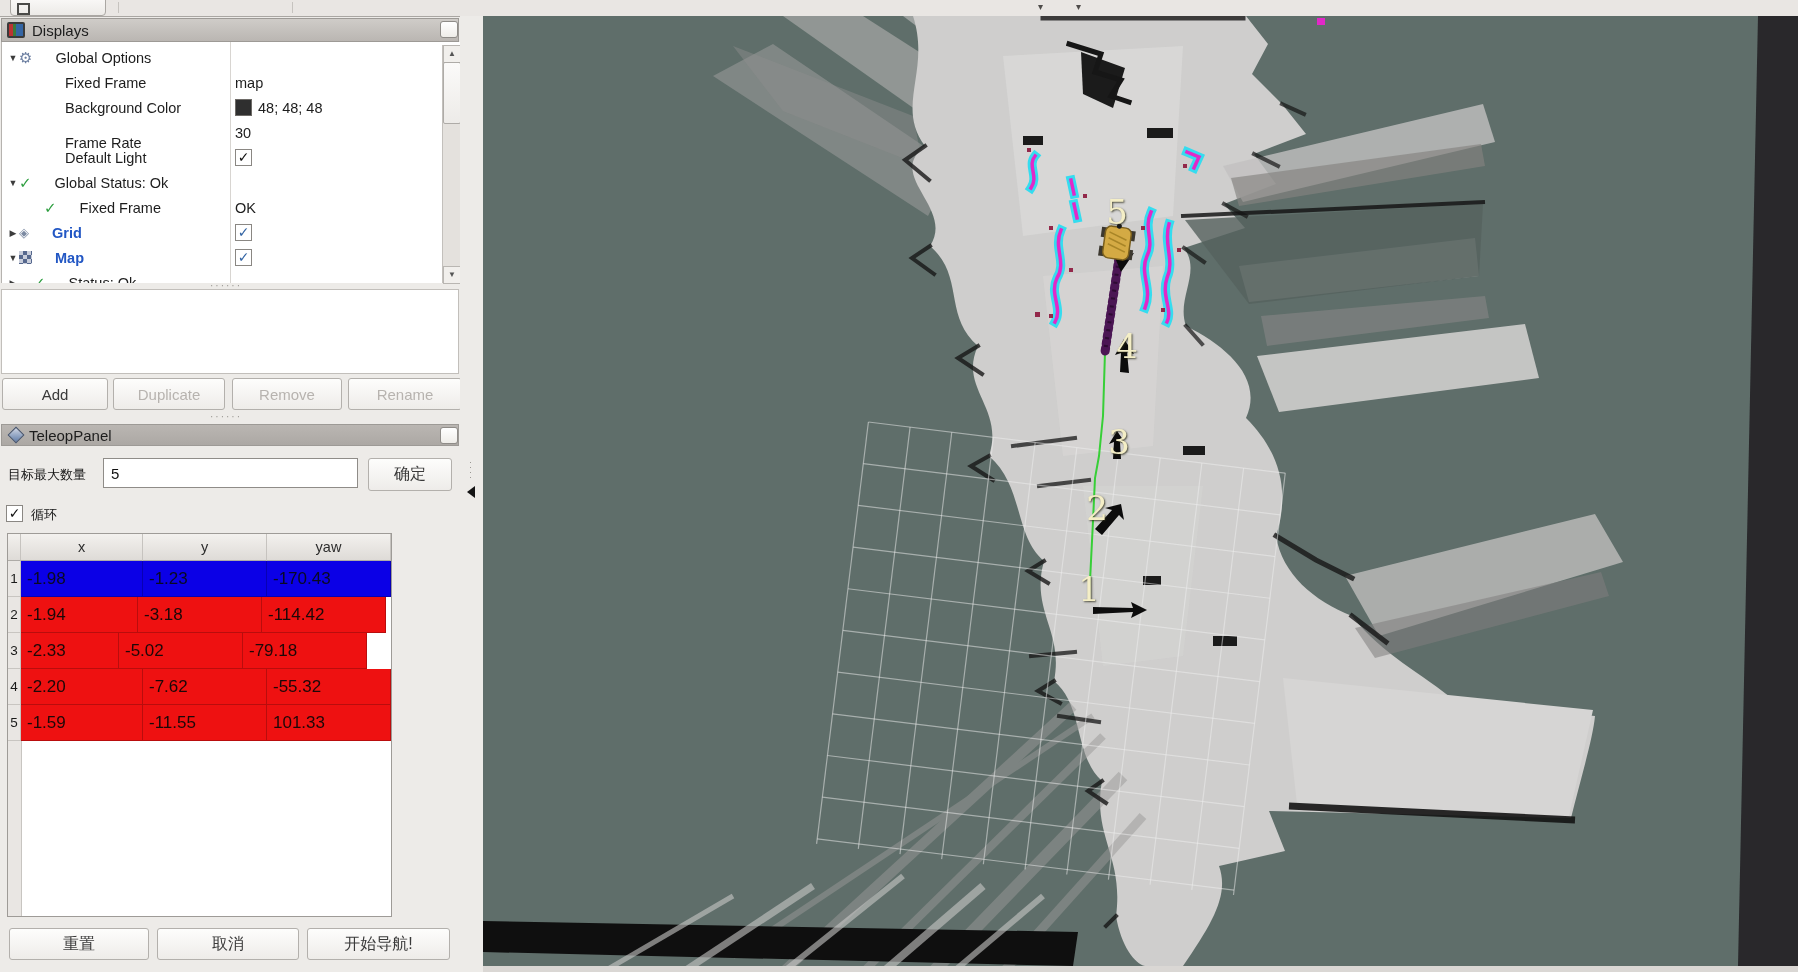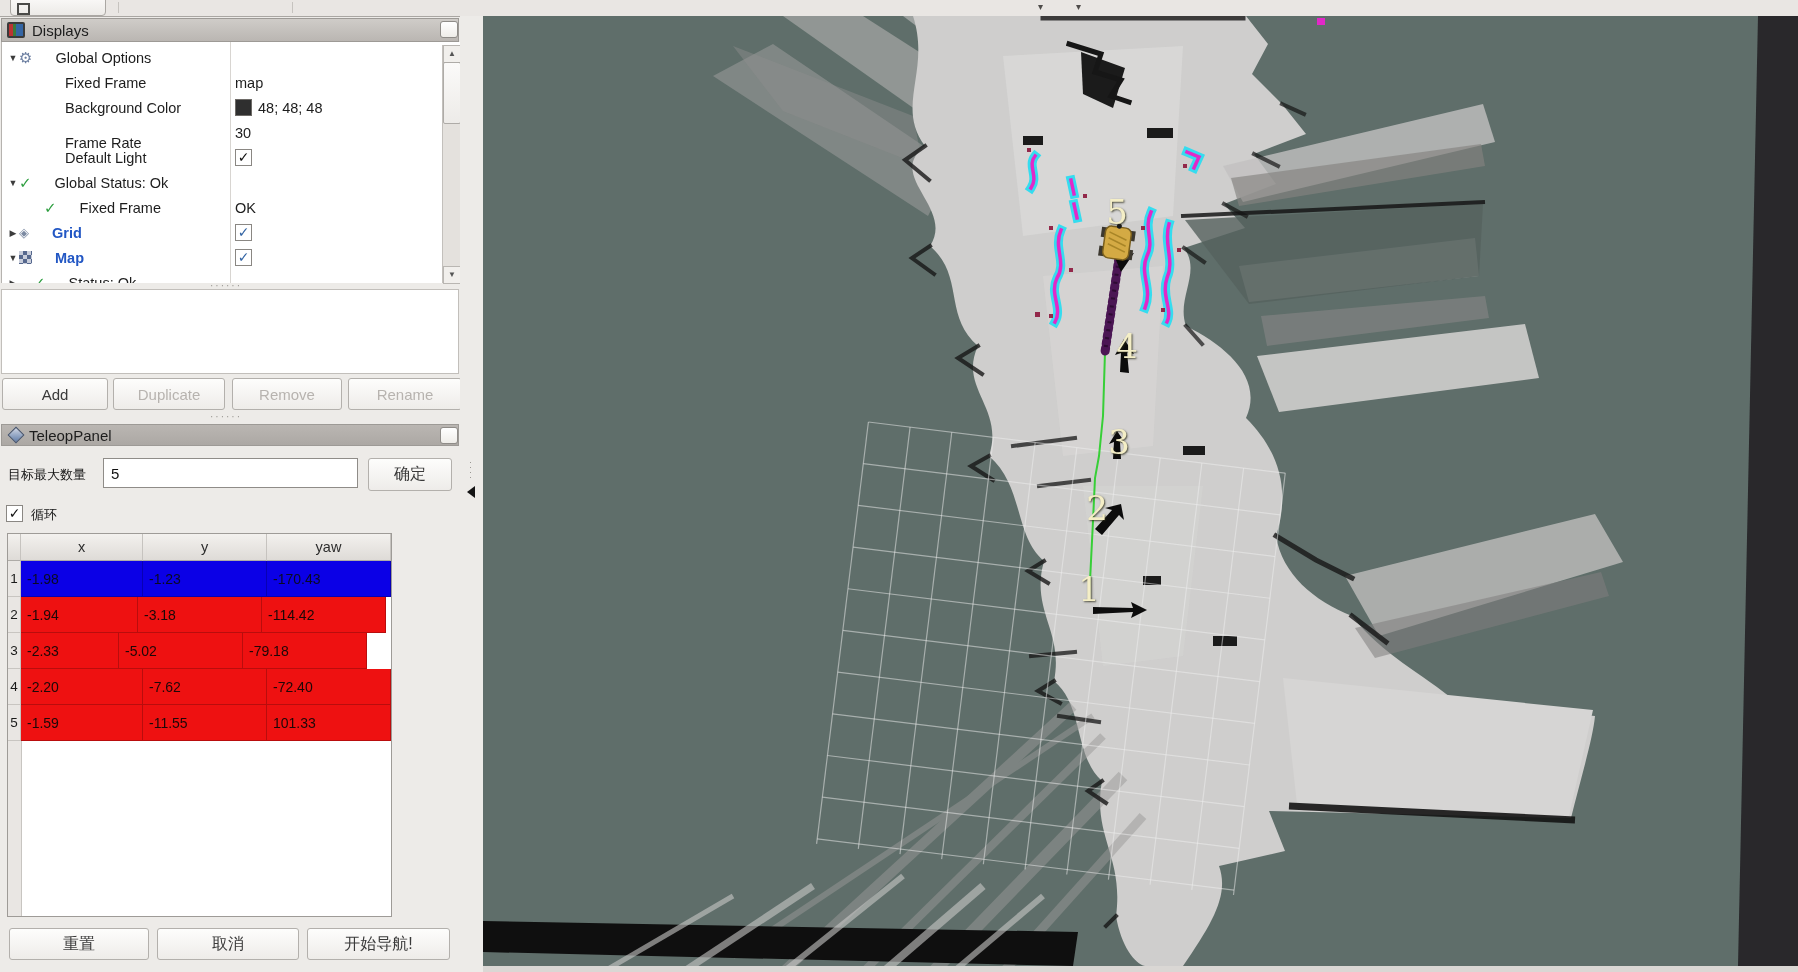--- a/index.html
+++ b/index.html
@@ -63,21 +63,21 @@
   #loop-cbx{left:6px;top:505px;}
   
   #wp-table{left:7px;top:533px;width:385px;height:384px;background:#fff;border:1px solid #9e9b97;box-sizing:border-box;}
   #wp-table .gutter-strip{position:absolute;left:0;top:0;width:13px;height:100%;background:#e9e6e3;border-right:1px solid #c8c5c1;}
   .th-row{position:absolute;left:0;top:0;height:27px;width:100%;display:flex;}
   .th-cell{background:linear-gradient(#f3f1ee,#dedbd7);border-right:1px solid #c6c3bf;border-bottom:1px solid #aeaba7;
       font-size:14.5px;color:#2c2c2c;display:flex;align-items:center;justify-content:center;box-sizing:border-box;}
   .t-row{position:absolute;left:0;height:36px;width:100%;display:flex;}
   .t-idx{width:13px;background:#e9e6e3;border-right:1px solid #c8c5c1;border-bottom:1px solid #c8c5c1;
       font-size:13.5px;color:#1a1a1a;display:flex;align-items:center;justify-content:center;box-sizing:border-box;}
-  .t-cell{border-right:1px solid rgba(0,0,0,0.22);border-bottom:1px solid rgba(0,0,0,0.22);font-size:14px;
+  .t-cell{border-right:1px solid rgba(0,0,0,0.22);border-bottom:1px solid rgba(0,0,0,0.22);font-size:17px;
       color:#101010;display:flex;align-items:center;padding-left:6px;box-sizing:border-box;}
   .row-sel .t-cell{background:#0b00e6;color:#0a0a22;}
   .row-red .t-cell{background:#ee1111;color:#1c0808;}
   
   #dock-splitter{left:460px;top:16px;width:23px;height:956px;background:#edebe8;}
   #dock-splitter .dots{position:absolute;left:9px;top:444px;color:#8f8c88;font-size:9px;line-height:5px;}
   #dock-splitter .collapse{position:absolute;left:7px;top:470px;width:0;height:0;
       border-top:6px solid transparent;border-bottom:6px solid transparent;border-right:8px solid #141414;}
   
   #mapview{left:483px;top:16px;width:1315px;height:956px;background:#5f6e6a;}
@@ -250,21 +250,21 @@
   <div class="t-row row-red" style="top:99px">
     <div class="t-idx">3</div>
     <div class="t-cell" style="width:98px">-2.33</div>
     <div class="t-cell" style="width:124px">-5.02</div>
     <div class="t-cell" style="width:124px">-79.18</div>
   </div>
   <div class="t-row row-red" style="top:135px">
     <div class="t-idx">4</div>
     <div class="t-cell" style="width:122px">-2.20</div>
     <div class="t-cell" style="width:124px">-7.62</div>
-    <div class="t-cell" style="width:124px">-72.40</div>
+    <div class="t-cell" style="width:124px">-55.32</div>
   </div>
   <div class="t-row row-red" style="top:171px">
     <div class="t-idx">5</div>
     <div class="t-cell" style="width:122px">-1.59</div>
     <div class="t-cell" style="width:124px">-11.55</div>
     <div class="t-cell" style="width:124px">101.33</div>
   </div>
 </div>
 
 <div class="btn" style="left:9px;top:928px;width:138px;height:30px;font-size:16px">

